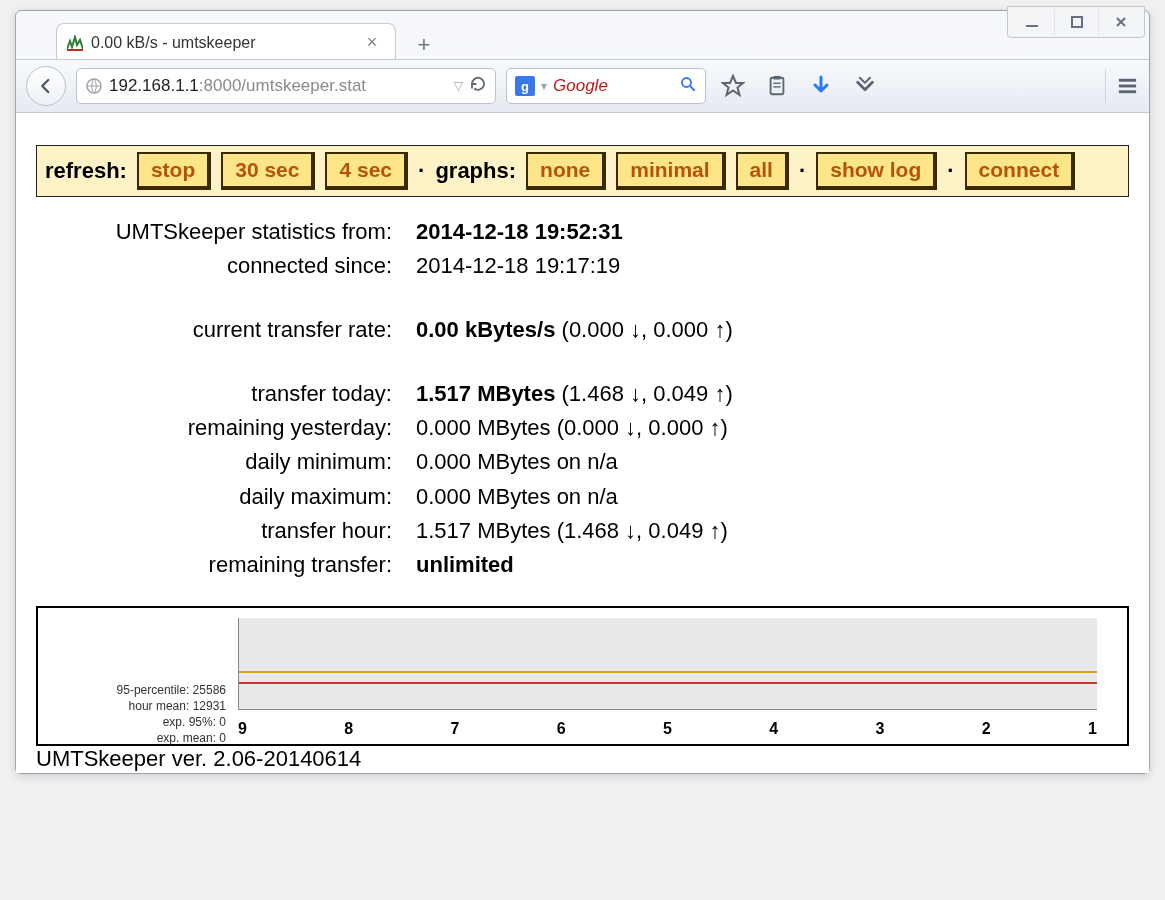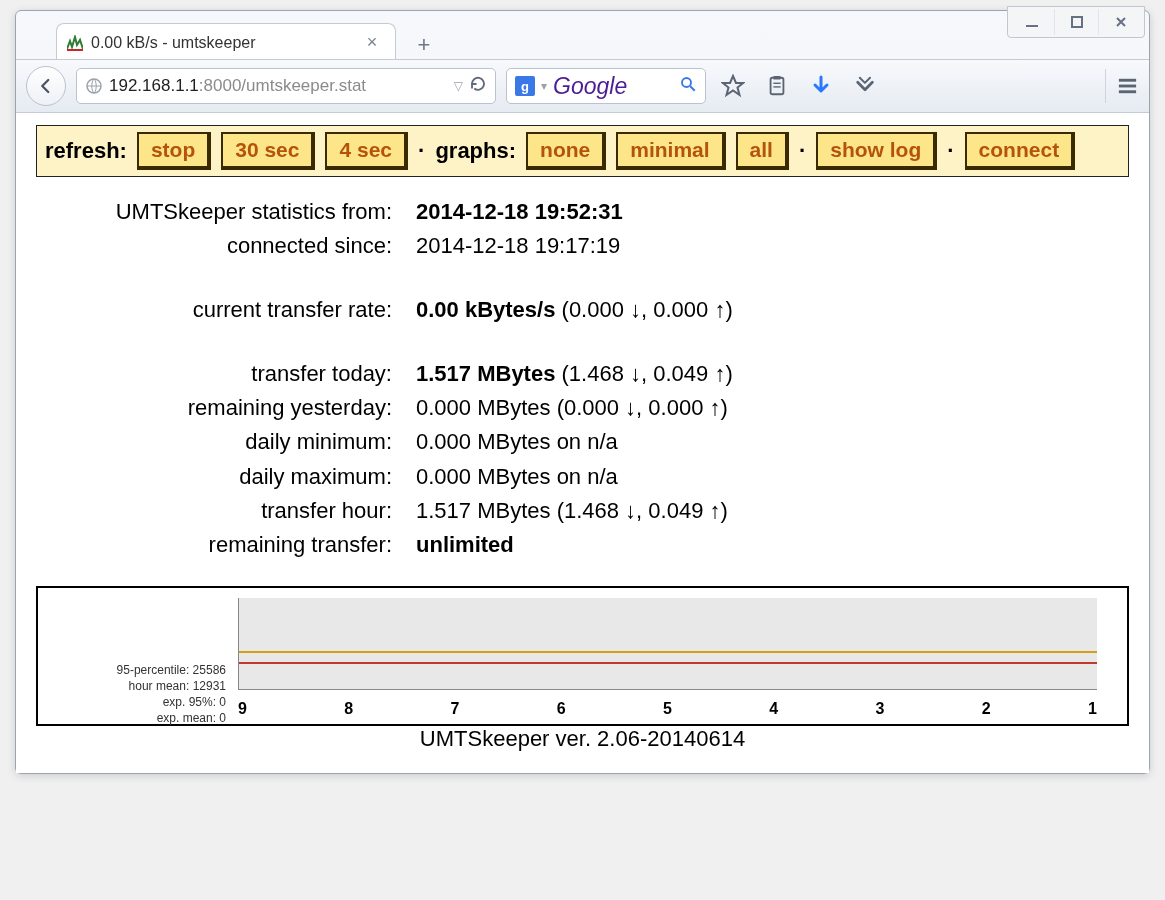--- a/index.html
+++ b/index.html
@@ -125,39 +125,39 @@
     gap: 6px;
   }
   .g-icon {
     width: 20px; height: 20px;
     background: #3b78e7;
     color: #fff;
     border-radius: 2px;
     display: flex; align-items: center; justify-content: center;
     font-size: 13px; font-weight: bold;
   }
-  .search-ph { color: #4c1d95; font-style: italic; font-size: 23px; flex: 1; }
+  .search-ph { color: #b91c1c; font-style: italic; font-size: 17px; flex: 1; }
   .mag-icon { color: #3b78e7; }
   .tool-ico {
     width: 34px; height: 34px;
     display: flex; align-items: center; justify-content: center;
     color: #5a6472;
     font-size: 22px;
   }
   .menu-btn {
     width: 34px; height: 34px;
     display: flex; align-items: center; justify-content: center;
     color: #5a6472;
     margin-left: auto;
     border-left: 1px solid #cdd4de;
     padding-left: 10px;
   }
   .content {
     background: #fff;
-    padding: 12px 20px;
+    padding: 32px 20px;
     height: calc(100% - 102px);
     overflow: auto;
   }
   .control-bar {
     background: #fef3c7;
     border: 1px solid #222;
     padding: 6px 8px;
     display: flex;
     align-items: center;
     gap: 10px;
@@ -217,21 +217,20 @@
   }
   .graph-left-labels div { color: #333; }
   .graph-ticks {
     position: absolute; left: 200px; right: 30px; bottom: 6px;
     display: flex; justify-content: space-between;
     font-size: 16px; font-weight: bold;
   }
   .graph-ticks span { display: inline-block; }
   .footer {
     font-size: 22px;
-    text-align: center;
   }
 </style>
 </head>
 <body>
 
 <div class="window">
 
   <div class="titlebar-buttons">
     <div class="tb-btn">
       <svg width="14" height="14" viewBox="0 0 14 14">

